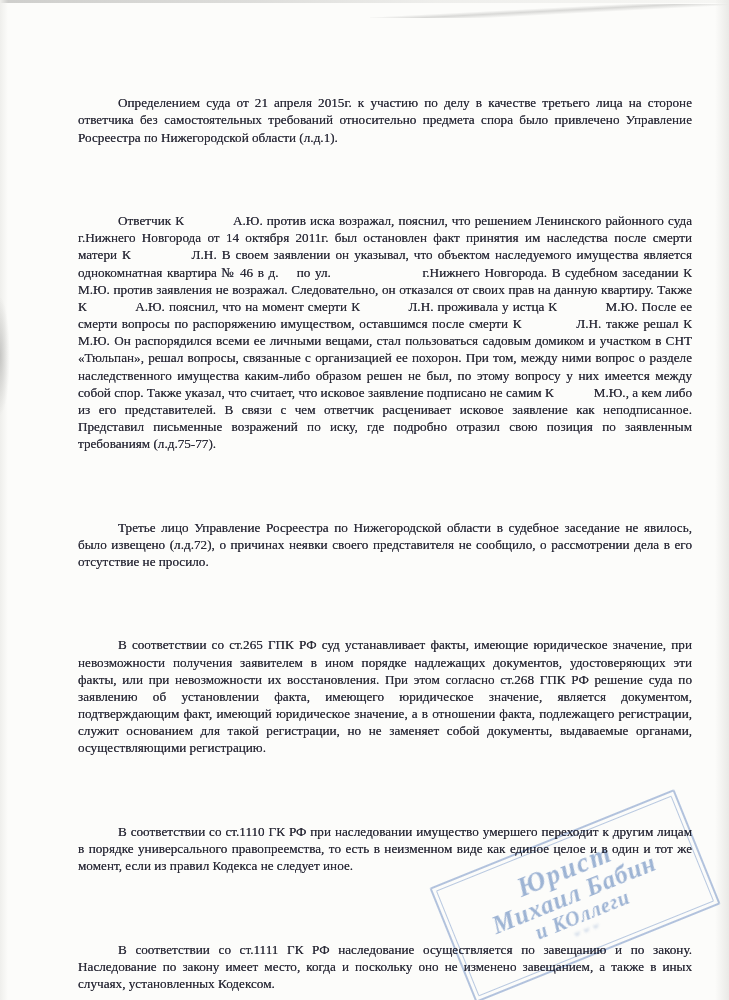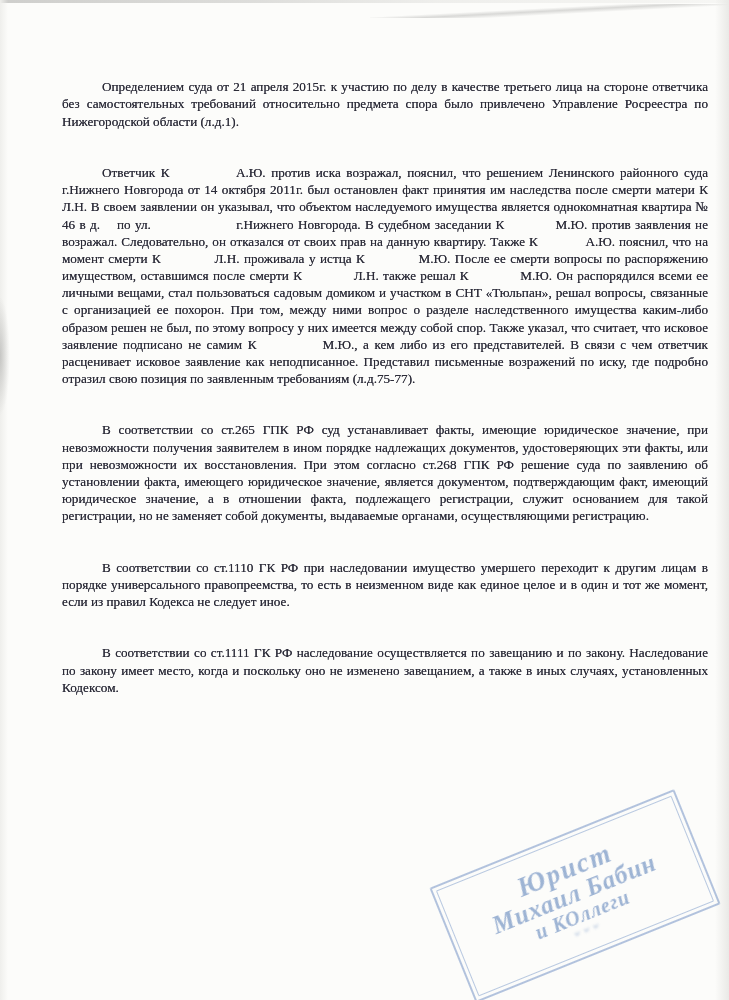--- a/index.html
+++ b/index.html
@@ -41,21 +41,21 @@
   .doc-text{
     position:absolute;left:62px;top:44px;width:646px;
     font-size:13.2px;line-height:17.15px;
     color:#2c2c38;
     text-align:justify;
     white-space:pre-wrap;
     filter:blur(.25px);
     text-shadow:0 0 .45px rgba(44,44,60,.85);
   }
   .doc-text p{
-    margin:0;
+    margin:16px;
     text-indent:40px;
   }
   
   .stamp{
     position:absolute;left:443px;top:834px;width:260px;height:120px;
     transform:rotate(-22deg);
     transform-origin:center center;
     border:2px solid rgba(110,145,200,.65);
     border-radius:2px;
     mix-blend-mode:multiply;
@@ -86,20 +86,21 @@
 
   <div class="scan-edge-top"></div>
   <div class="scan-streak"></div>
   <div class="scan-edge-right"></div>
   <div class="scan-edge-left"></div>
   <div class="scan-smudge"></div>
 
   <div class="doc-text">
     <p>Определением суда от 21 апреля 2015г. к участию по делу в качестве третьего лица на стороне ответчика без самостоятельных требований относительно предмета спора было привлечено Управление Росреестра по Нижегородской области (л.д.1).</p>
     <p>Ответчик К            А.Ю. против иска возражал, пояснил, что решением Ленинского районного суда г.Нижнего Новгорода от 14 октября 2011г. был остановлен факт принятия им наследства после смерти матери К            Л.Н. В своем заявлении он указывал, что объектом наследуемого имущества является однокомнатная квартира № 46 в д.    по ул.                    г.Нижнего Новгорода. В судебном заседании К            М.Ю. против заявления не возражал. Следовательно, он отказался от своих прав на данную квартиру. Также К            А.Ю. пояснил, что на момент смерти К            Л.Н. проживала у истца К            М.Ю. После ее смерти вопросы по распоряжению имуществом, оставшимся после смерти К            Л.Н. также решал К            М.Ю. Он распорядился всеми ее личными вещами, стал пользоваться садовым домиком и участком в СНТ «Тюльпан», решал вопросы, связанные с организацией ее похорон. При том, между ними вопрос о разделе наследственного имущества каким-либо образом решен не был, по этому вопросу у них имеется между собой спор. Также указал, что считает, что исковое заявление подписано не самим К            М.Ю., а кем либо из его представителей. В связи с чем ответчик расценивает исковое заявление как неподписанное. Представил письменные возражений по иску, где подробно отразил свою позиция по заявленным требованиям (л.д.75-77).</p>
+    <p>Третье лицо Управление Росреестра по Нижегородской области в судебное заседание не явилось, было извещено (л.д.72), о причинах неявки своего представителя не сообщило, о рассмотрении дела в его отсутствие не просило.</p>
     <p>В соответствии со ст.265 ГПК РФ суд устанавливает факты, имеющие юридическое значение, при невозможности получения заявителем в ином порядке надлежащих документов, удостоверяющих эти факты, или при невозможности их восстановления. При этом согласно ст.268 ГПК РФ решение суда по заявлению об установлении факта, имеющего юридическое значение, является документом, подтверждающим факт, имеющий юридическое значение, а в отношении факта, подлежащего регистрации, служит основанием для такой регистрации, но не заменяет собой документы, выдаваемые органами, осуществляющими регистрацию.</p>
     <p>В соответствии со ст.1110 ГК РФ при наследовании имущество умершего переходит к другим лицам в порядке универсального правопреемства, то есть в неизменном виде как единое целое и в один и тот же момент, если из правил Кодекса не следует иное.</p>
     <p>В соответствии со ст.1111 ГК РФ наследование осуществляется по завещанию и по закону. Наследование по закону имеет место, когда и поскольку оно не изменено завещанием, а также в иных случаях, установленных Кодексом.</p>
     
     
     
     
     
     
     

